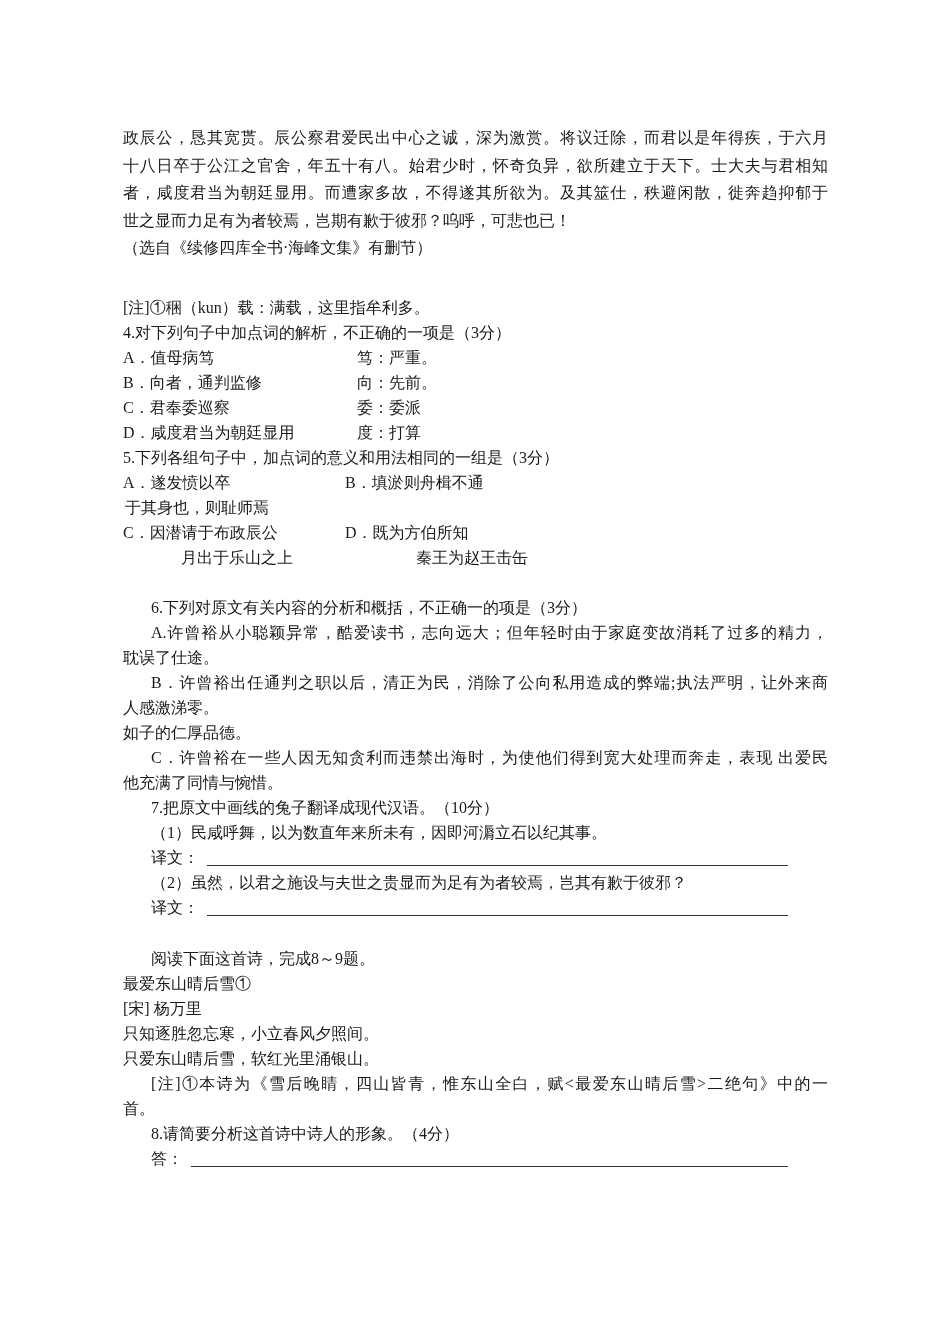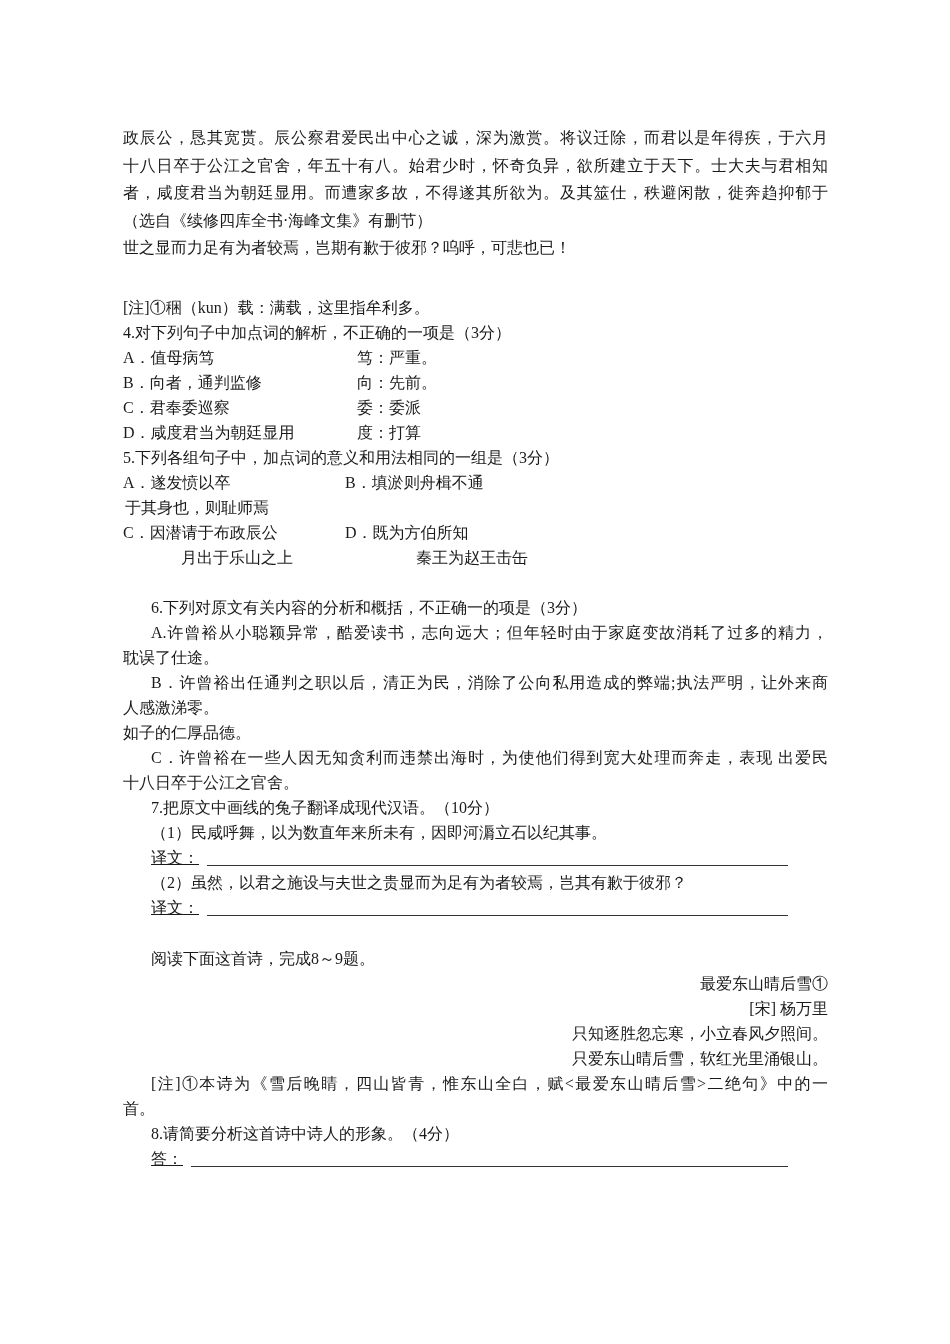--- a/index.html
+++ b/index.html
@@ -18,44 +18,44 @@
     position: absolute;
     left: 123px; top: 124px;
     width: 705px;
     color: #1a1a1a;
     font-size: 16px;
   }
   .line { line-height: 25px; height: 25px; white-space: pre; }
   .para { line-height: 27.5px; height: 27.5px; }
   .stretch { text-align: justify; text-align-last: justify; text-justify: inter-character; white-space: normal; }
   .indent { padding-left: 28px; }
-  .center { text-align: right; white-space: normal; }
+  .center { text-align: left; white-space: normal; }
   .gap { width: 100%; }
   .row { display: flex; line-height: 25px; height: 25px; }
   .row .cell { white-space: pre; }
-  .ansrow { display: flex; line-height: 25px; height: 25px; padding-left: 28px; text-decoration: underline; }
+  .ansrow { display: flex; line-height: 25px; height: 25px; padding-left: 28px; }
   .ansrow .lbl { white-space: pre; }
   .ansrow .fill {
     flex: 1;
     margin-left: 8px;
     margin-right: 40px;
     border-bottom: 1px solid #333333;
     height: 20px;
   }
 </style>
 </head>
 <body>
 
 <div class="page">
   <div class="content" id="content">
       <div class="line para stretch">政辰公，恳其宽贳。辰公察君爱民出中心之诚，深为激赏。将议迁除，而君以是年得疾，于六月</div>
       <div class="line para stretch">十八日卒于公江之官舍，年五十有八。始君少时，怀奇负异，欲所建立于天下。士大夫与君相知</div>
       <div class="line para stretch">者，咸度君当为朝廷显用。而遭家多故，不得遂其所欲为。及其筮仕，秩避闲散，徙奔趋抑郁于</div>
+      <div class="line para">世之显而力足有为者较焉，岂期有歉于彼邪？呜呼，可悲也已！</div>
       <div class="line para">（选自《续修四库全书·海峰文集》有删节）</div>
-      <div class="line para">世之显而力足有为者较焉，岂期有歉于彼邪？呜呼，可悲也已！</div>
       <div class="gap" style="height: 33px;"></div>
       <div class="line">[注]①稇（kun）载：满载，这里指牟利多。</div>
       <div class="line">4.对下列句子中加点词的解析，不正确的一项是（3分）</div>
       <div class="row">
         <span class="cell" style="flex: 0 0 234px;">A．值母病笃</span>
         <span class="cell">笃：严重。</span>
       </div>
       <div class="row">
         <span class="cell" style="flex: 0 0 234px;">B．向者，通判监修</span>
         <span class="cell">向：先前。</span>
@@ -85,21 +85,21 @@
         <span class="cell" style="padding-left: 13px;">秦王为赵王击缶</span>
       </div>
       <div class="gap" style="height: 25px;"></div>
       <div class="line indent">6.下列对原文有关内容的分析和概括，不正确一的项是（3分）</div>
       <div class="line indent stretch">A.许曾裕从小聪颖异常，酷爱读书，志向远大；但年轻时由于家庭变故消耗了过多的精力，</div>
       <div class="line">耽误了仕途。</div>
       <div class="line indent stretch">B．许曾裕出任通判之职以后，清正为民，消除了公向私用造成的弊端;执法严明，让外来商</div>
       <div class="line">人感激涕零。</div>
       <div class="line">如子的仁厚品德。</div>
       <div class="line indent stretch">C．许曾裕在一些人因无知贪利而违禁出海时，为使他们得到宽大处理而奔走，表现 出爱民</div>
-      <div class="line">十八日卒于公江之官舍。</div>
+      <div class="line">他充满了同情与惋惜。</div>
       <div class="line indent">7.把原文中画线的兔子翻译成现代汉语。（10分）</div>
       <div class="line indent">（1）民咸呼舞，以为数直年来所未有，因即河漘立石以纪其事。</div>
       <div class="ansrow">
         <span class="lbl">译文：</span>
         <span class="fill"></span>
       </div>
       <div class="line indent">（2）虽然，以君之施设与夫世之贵显而为足有为者较焉，岂其有歉于彼邪？</div>
       <div class="ansrow">
         <span class="lbl">译文：</span>
         <span class="fill"></span>

